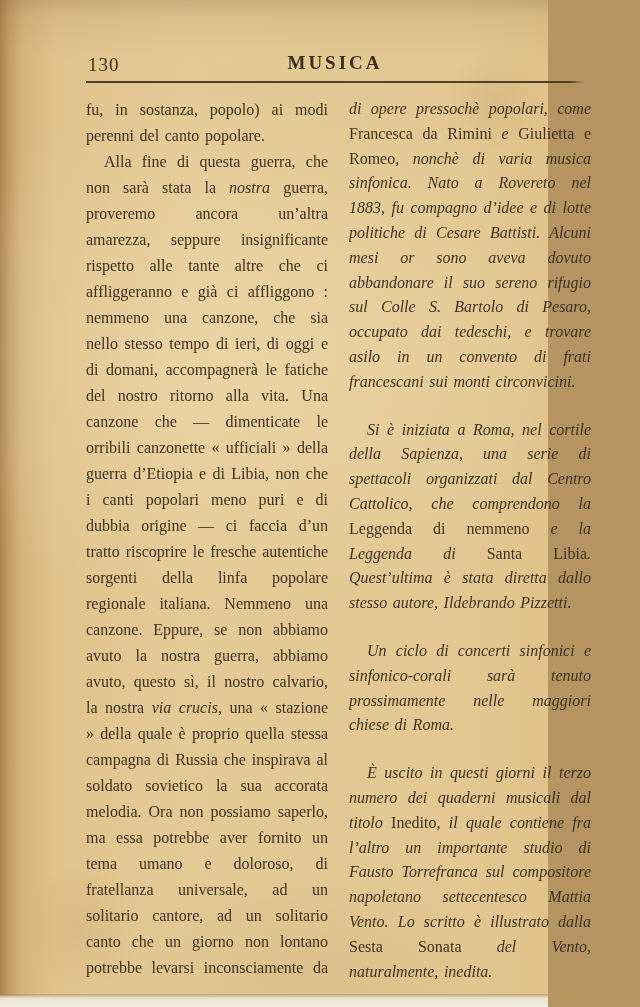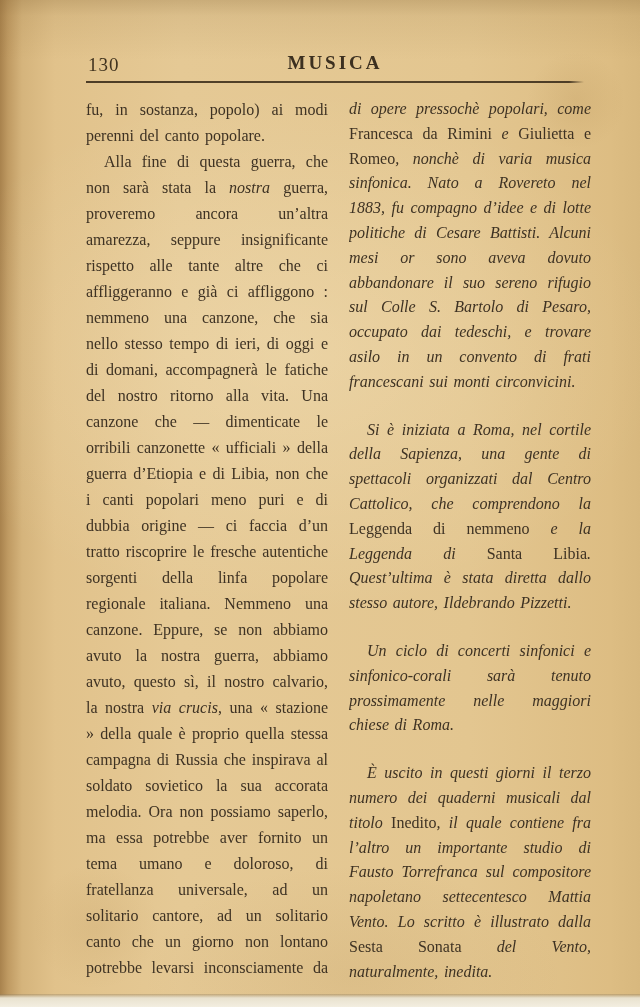--- a/index.html
+++ b/index.html
@@ -4,21 +4,21 @@
 <style>
   html, body { margin: 0; padding: 0; }
   body {
     width: 640px; height: 1007px;
     background: #b59462;
     font-family: "Liberation Serif", "DejaVu Serif", serif;
     overflow: hidden;
   }
   .page {
     position: relative;
-    width: 640px; height: 1007px;
+    width: 548px; height: 1007px;
     color: #3e3223;
     background:
       
       linear-gradient(180deg, rgba(130,98,50,0.28) 0px, rgba(130,98,50,0.10) 16px, rgba(130,98,50,0.0) 60px),
       
       radial-gradient(circle 70px at 90% 10%, rgba(150,110,50,0.12), rgba(150,110,50,0) 70%),
       radial-gradient(circle 90px at 15% 92%, rgba(150,110,50,0.10), rgba(150,110,50,0) 70%),
       radial-gradient(ellipse 300px 160px at 55% 97%, rgba(150,110,50,0.10), rgba(150,110,50,0) 70%),
       radial-gradient(ellipse 500px 350px at 45% 35%, rgba(255,244,214,0.25), rgba(255,244,214,0) 75%),
       
@@ -70,20 +70,20 @@
     <div class="header-rule"></div>
   </div>
 
   <div class="body-area">
     <div class="column col-left" id="col-left">
         <p class="para"><span>fu, in sostanza, popolo) ai modi perenni del canto popolare.</span></p>
         <p class="para indent"><span>Alla fine di questa guerra, che non sarà stata la </span><span class="seg-italic">nostra</span><span> guerra, proveremo ancora un’altra amarezza, seppure insignificante rispetto alle tante altre che ci affliggeranno e già ci affliggono : nemmeno una canzone, che sia nello stesso tempo di ieri, di oggi e di domani, accompagnerà le fatiche del nostro ritorno alla vita. Una canzone che — dimenticate le orribili canzonette « ufficiali » della guerra d’Etiopia e di Libia, non che i canti popolari meno puri e di dubbia origine — ci faccia d’un tratto riscoprire le fresche autentiche sorgenti della linfa popolare regionale italiana. Nemmeno una canzone. Eppure, se non abbiamo avuto la nostra guerra, abbiamo avuto, questo sì, il nostro calvario, la nostra </span><span class="seg-italic">via crucis</span><span>, una « stazione » della quale è proprio quella stessa campagna di Russia che inspirava al soldato sovietico la sua accorata melodia. Ora non possiamo saperlo, ma essa potrebbe aver fornito un tema umano e doloroso, di fratellanza universale, ad un solitario cantore, ad un solitario canto che un giorno non lontano potrebbe levarsi inconsciamente da un gruppo di gente al lavoro.</span></p>
       </div>
     <div class="column col-right" id="col-right">
         <p class="para ital-base"><span>di opere pressochè popolari, come </span><span class="seg-roman">Francesca da Rimini</span><span> e </span><span class="seg-roman">Giulietta e Romeo</span><span>, nonchè di varia musica sinfonica. Nato a Rovereto nel 1883, fu compagno d’idee e di lotte politiche di Cesare Battisti. Alcuni mesi or sono aveva dovuto abbandonare il suo sereno rifugio sul Colle S. Bartolo di Pesaro, occupato dai tedeschi, e trovare asilo in un convento di frati francescani sui monti circonvicini.</span></p>
-        <p class="para ital-base indent"><span>Si è iniziata a Roma, nel cortile della Sapienza, una gente di spettacoli organizzati dal Centro Cattolico, che comprendono la </span><span class="seg-roman">Leggenda di nemmeno</span><span> e la Leggenda di </span><span class="seg-roman">Santa Libia</span><span>. Quest’ultima è stata diretta dallo stesso autore, Ildebrando Pizzetti.</span></p>
+        <p class="para ital-base indent"><span>Si è iniziata a Roma, nel cortile della Sapienza, una serie di spettacoli organizzati dal Centro Cattolico, che comprendono la </span><span class="seg-roman">Leggenda di nemmeno</span><span> e la Leggenda di </span><span class="seg-roman">Santa Libia</span><span>. Quest’ultima è stata diretta dallo stesso autore, Ildebrando Pizzetti.</span></p>
         <p class="para ital-base indent"><span>Un ciclo di concerti sinfonici e sinfonico-corali sarà tenuto prossimamente nelle maggiori chiese di Roma.</span></p>
         <p class="para ital-base indent"><span>È uscito in questi giorni il terzo numero dei quaderni musicali dal titolo </span><span class="seg-roman">Inedito</span><span>, il quale contiene fra l’altro un importante studio di Fausto Torrefranca sul compositore napoletano settecentesco Mattia Vento. Lo scritto è illustrato dalla </span><span class="seg-roman">Sesta Sonata</span><span> del Vento, naturalmente, inedita.</span></p>
       </div>
   </div>
 
   <div class="scanner-strip"></div>
 </div>
 
 </body></html>

